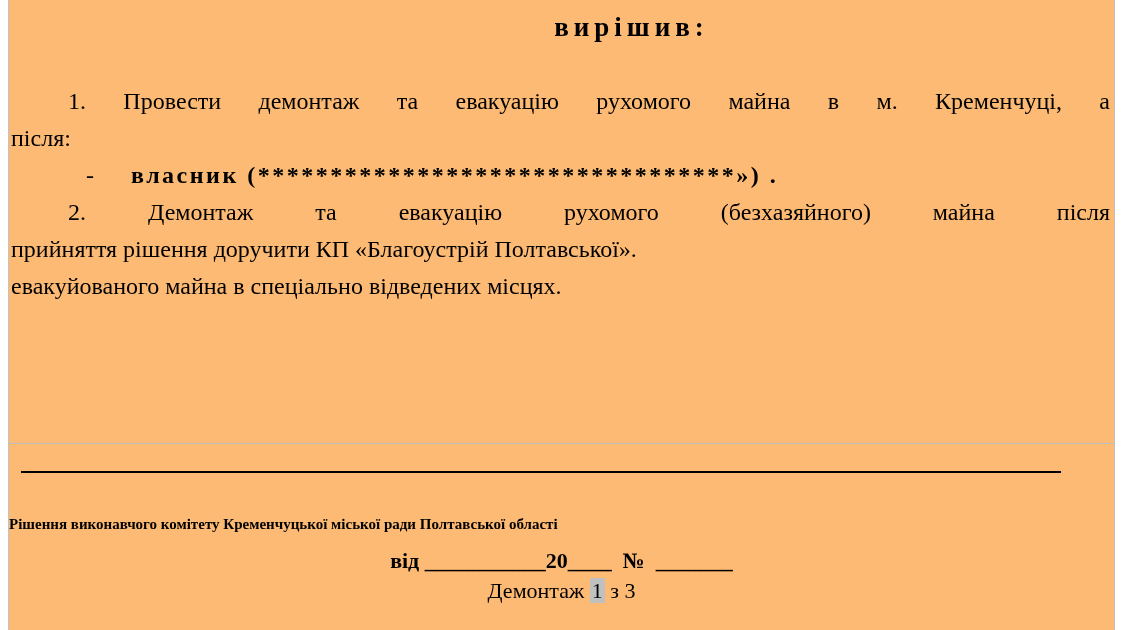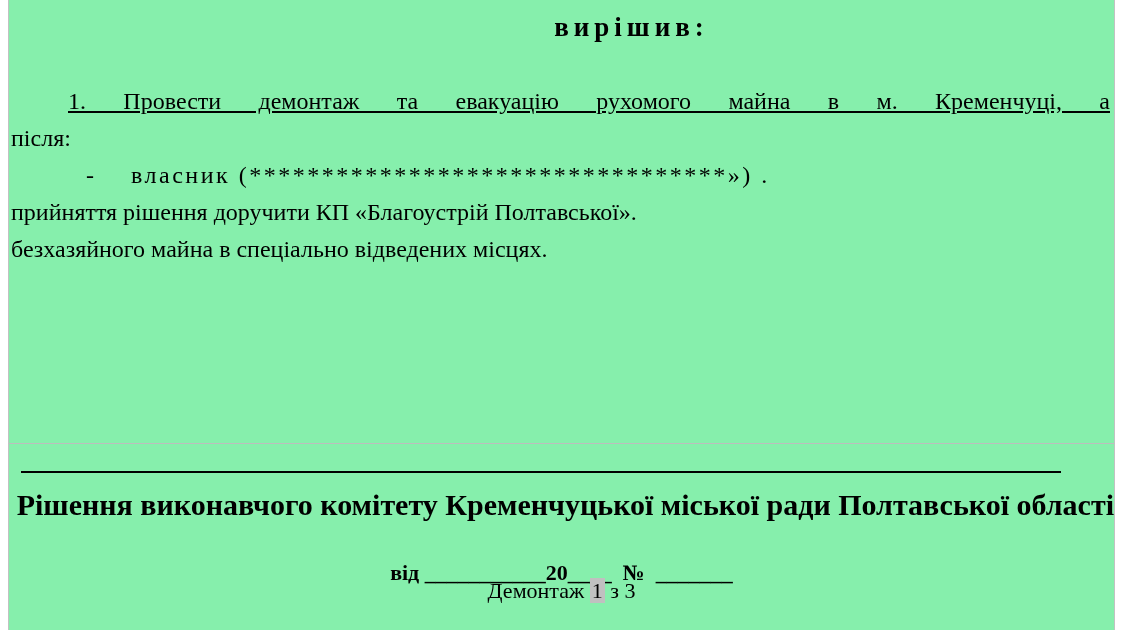--- a/index.html
+++ b/index.html
@@ -10,21 +10,21 @@
     font-family: "Liberation Serif", "DejaVu Serif", serif;
     overflow: hidden;
   }
   .page {
     position: absolute;
     left: 8px; top: 0;
     width: 1107px; height: 630px;
     border-left: 1px solid #c2c2c2;
     border-right: 1px solid #c2c2c2;
     box-sizing: border-box;
-    background: #86efac;
+    background: #fdba74;
   }
   .doc-title {
     position: absolute;
     top: 12px; left: 0; right: 0;
     padding-left: 140px;
     text-align: center;
     font-size: 27px;
     font-weight: bold;
     letter-spacing: 5px;
   }
@@ -34,60 +34,58 @@
   }
   .bl {
     font-size: 24px;
     line-height: 37px;
     white-space: nowrap;
   }
   .j  {
     white-space: normal;
     text-align: justify;
     text-align-last: justify;
-    text-decoration: underline;
     -moz-text-align-last: justify;
   }
   .ind { text-indent: 57px; }
   .bullet-line {
     position: relative;
     padding-left: 120px;
   }
   .bullet-line .dash {
     position: absolute;
     left: 75px; top: 0;
     text-indent: 0;
   }
-  .ls-wide { letter-spacing: 2.5px; white-space: nowrap; }
+  .ls-wide { letter-spacing: 2.5px; white-space: nowrap; font-weight: bold; }
   .divider-gray {
     position: absolute;
     top: 443px; left: 0; right: 0;
     border-top: 1px solid #bdbdbd;
   }
   .rule-black {
     position: absolute;
     top: 471px; left: 12px;
     width: 1040px;
     border-top: 2px solid #000000;
   }
   .footer-title {
     position: absolute;
-    top: 488px; left: 0; right: 0;
-    text-align: right;
-    font-size: 30px;
+    top: 516px; left: 0; right: 0;
+    text-align: left;
+    font-size: 15px;
     font-weight: bold;
   }
   .footer-form {
     position: absolute;
     top: 548px; left: 0; right: 0;
     text-align: center;
     font-size: 22px;
     font-weight: bold;
     white-space: pre;
-    margin-top: 12px;
   }
   .footer-page {
     position: absolute;
     top: 578px; left: 0; right: 0;
     text-align: center;
     font-size: 22px;
   }
   .page-num-shaded {
     background: #c0c0c0;
     padding: 0 2px;
@@ -100,22 +98,23 @@
 
   <div class="doc-title">вирішив:</div>
 
   <div class="body-block">
     <div class="bl j ind">1. Провести демонтаж та евакуацію рухомого майна в м. Кременчуці, а</div>
     <div class="bl">після:</div>
     <div class="bl j bullet-line">
       <span class="dash">-</span>
     </div>
     <div class="bl bullet-line ls-wide">власник (*********************************») .</div>
+    <div class="bl j ind">2. Демонтаж та евакуацію рухомого (безхазяйного) майна після</div>
     <div class="bl">прийняття рішення доручити КП «Благоустрій Полтавської».</div>
-    <div class="bl">безхазяйного майна в спеціально відведених місцях.</div>
+    <div class="bl">евакуйованого майна в спеціально відведених місцях.</div>
   </div>
 
   <div class="divider-gray"></div>
   <div class="rule-black"></div>
 
   <div class="footer-title">Рішення виконавчого комітету Кременчуцької міської ради Полтавської області</div>
 
   <div class="footer-form">від ___________20____  №  _______</div>
 
   <div class="footer-page">

